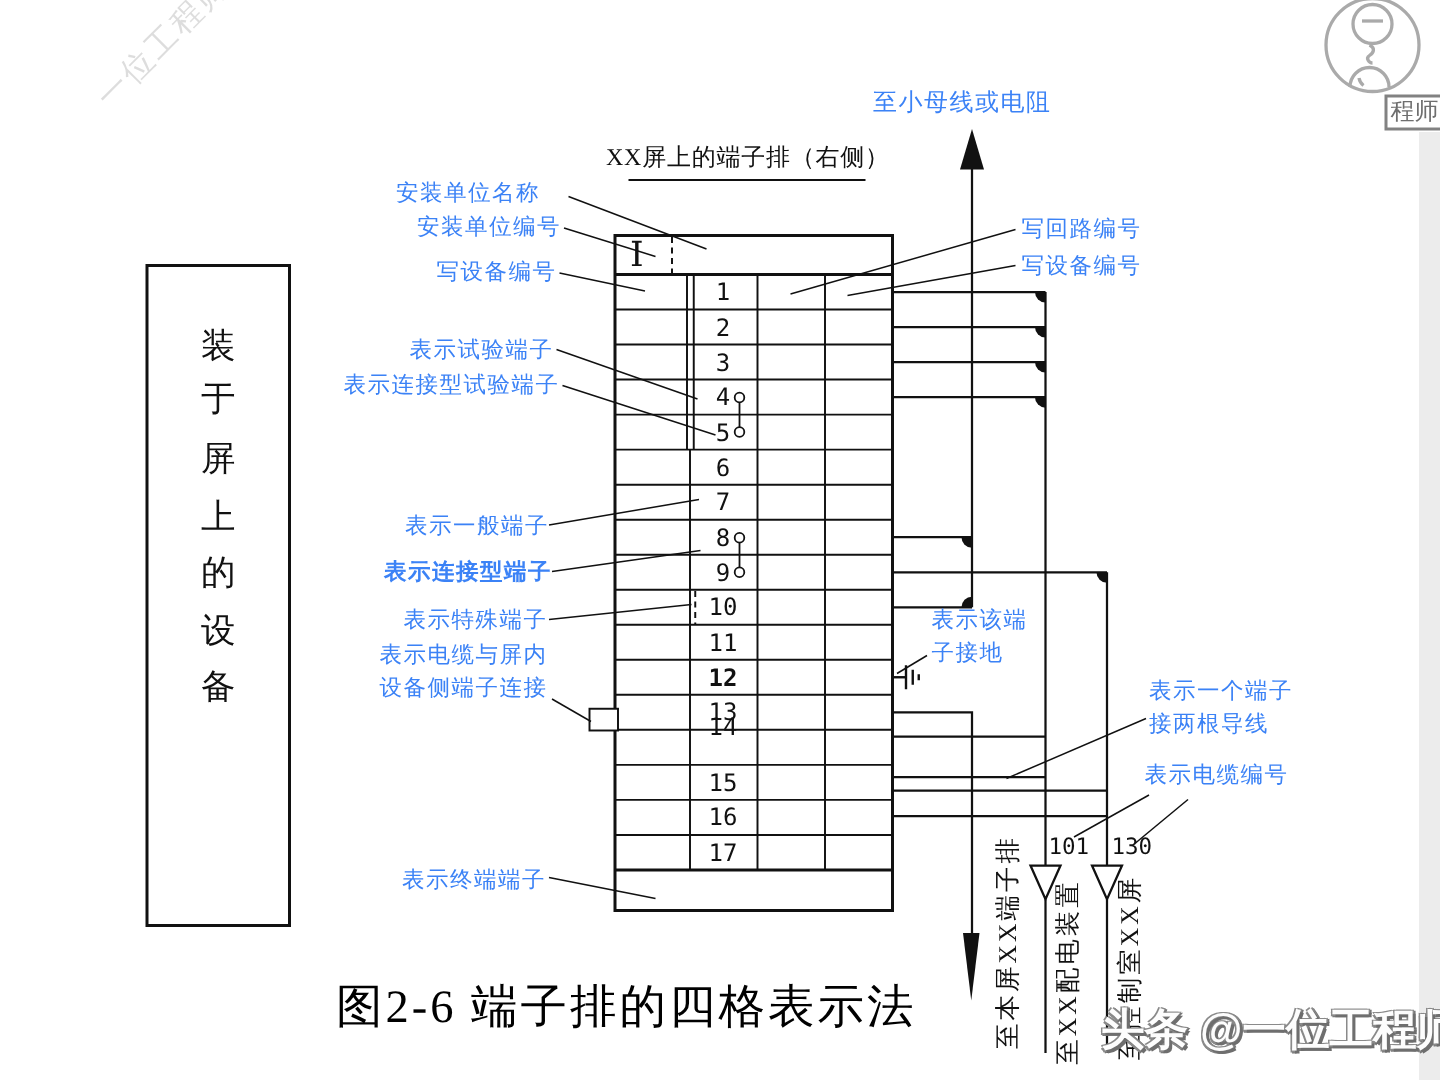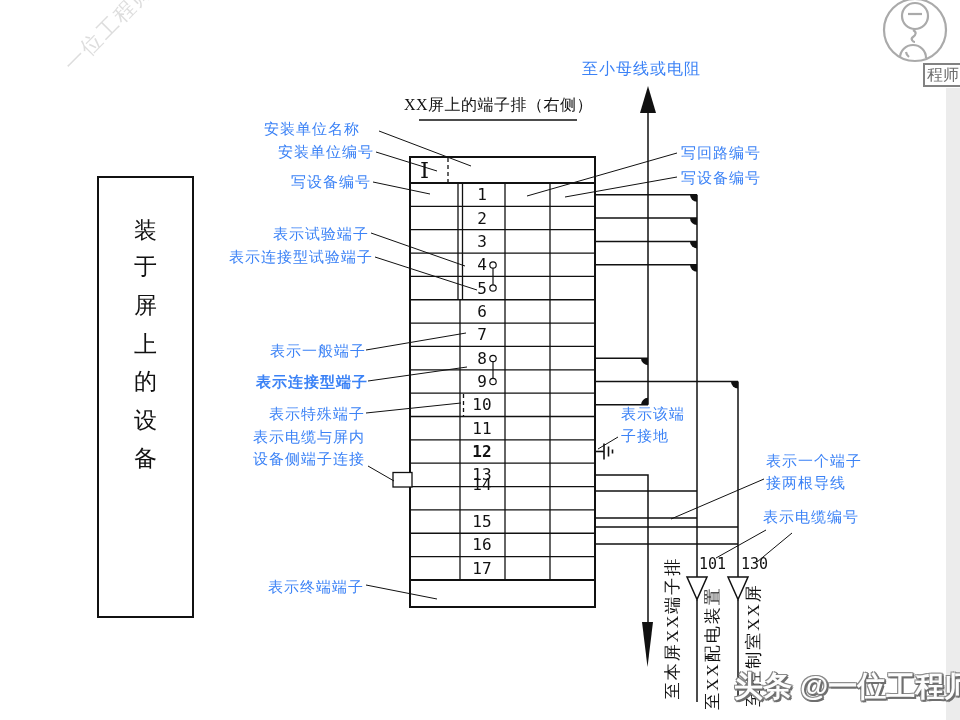--- a/index.html
+++ b/index.html
@@ -247,19 +247,20 @@
   <span class="row-num" style="top:535px;">16</span>
   <span class="row-num" style="top:559px;">17</span>
 
   <span class="cable-num" style="left:699px;top:555px;">101</span>
   <span class="cable-num" style="left:741px;top:555px;">130</span>
 
   <div class="vtext" style="left:672px;top:628px;">至本屏XX端子排</div>
   <div class="vtext" style="left:712px;top:648px;">至XX配电装置</div>
   <div class="vtext" style="left:753px;top:645px;">至控制室XX屏</div>
 
+  <div id="caption">图2-6  端子排的四格表示法</div>
 
   <div id="wm-bottom">头条 @一位工程师</div>
   <div id="logo-box">
     <span>程师</span>
   </div>
 
 </div>
 
 </body></html>

